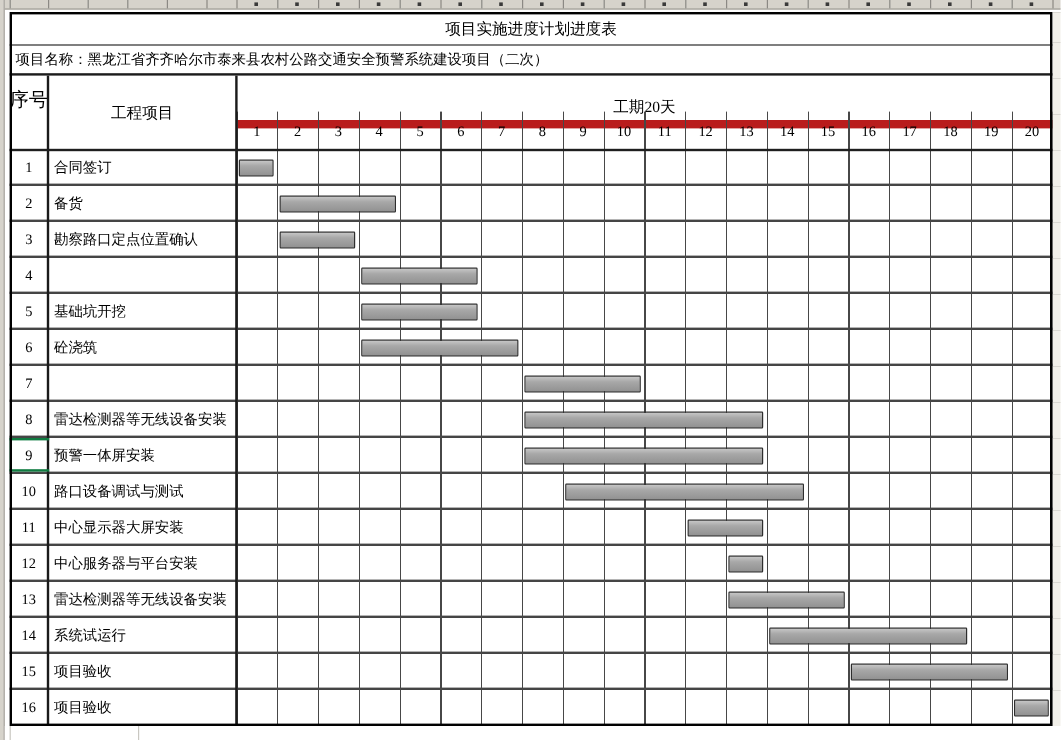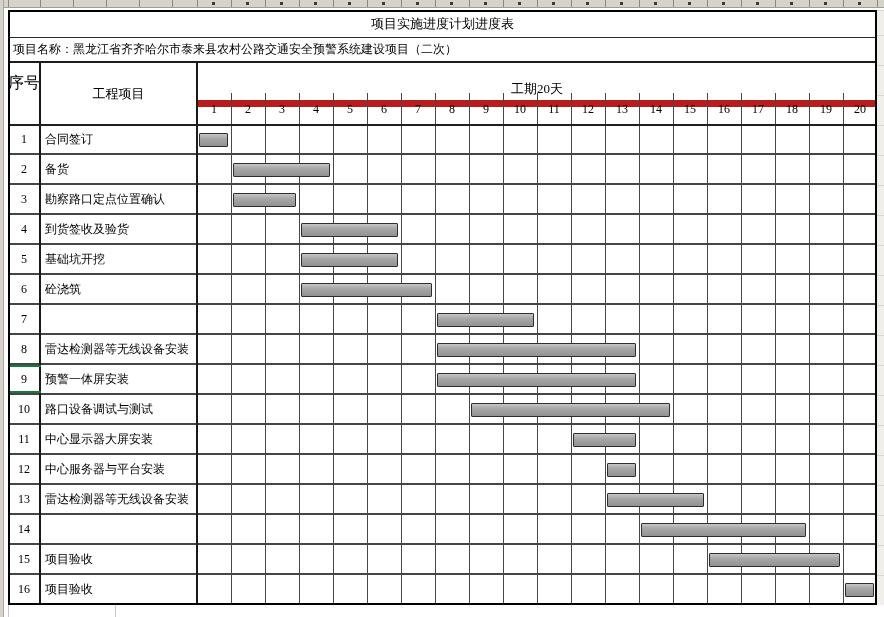--- a/index.html
+++ b/index.html
@@ -142,21 +142,20 @@
           <div class="cell-name">备货</div>
           <div class="bar" style="left: 225px; width: 95px;"></div>
         </div>
         <div class="task-row" style="top: 60px;">
           <div class="cell-num">3</div>
           <div class="cell-name">勘察路口定点位置确认</div>
           <div class="bar" style="left: 225px; width: 61px;"></div>
         </div>
         <div class="task-row" style="top: 90px;">
           <div class="cell-num">4</div>
-          <div class="cell-name">到货签收及验货</div>
           <div class="bar" style="left: 293px; width: 95px;"></div>
         </div>
         <div class="task-row" style="top: 120px;">
           <div class="cell-num">5</div>
           <div class="cell-name">基础坑开挖</div>
           <div class="bar" style="left: 293px; width: 95px;"></div>
         </div>
         <div class="task-row" style="top: 150px;">
           <div class="cell-num">6</div>
           <div class="cell-name">砼浇筑</div>
@@ -192,20 +191,21 @@
           <div class="cell-name">中心服务器与平台安装</div>
           <div class="bar" style="left: 599px; width: 27px;"></div>
         </div>
         <div class="task-row" style="top: 360px;">
           <div class="cell-num">13</div>
           <div class="cell-name">雷达检测器等无线设备安装</div>
           <div class="bar" style="left: 599px; width: 95px;"></div>
         </div>
         <div class="task-row" style="top: 390px;">
           <div class="cell-num">14</div>
+          <div class="cell-name">系统试运行</div>
           <div class="bar" style="left: 633px; width: 163px;"></div>
         </div>
         <div class="task-row" style="top: 420px;">
           <div class="cell-num">15</div>
           <div class="cell-name">项目验收</div>
           <div class="bar" style="left: 701px; width: 129px;"></div>
         </div>
         <div class="task-row last" style="top: 450px;">
           <div class="cell-num">16</div>
           <div class="cell-name">项目验收</div>

